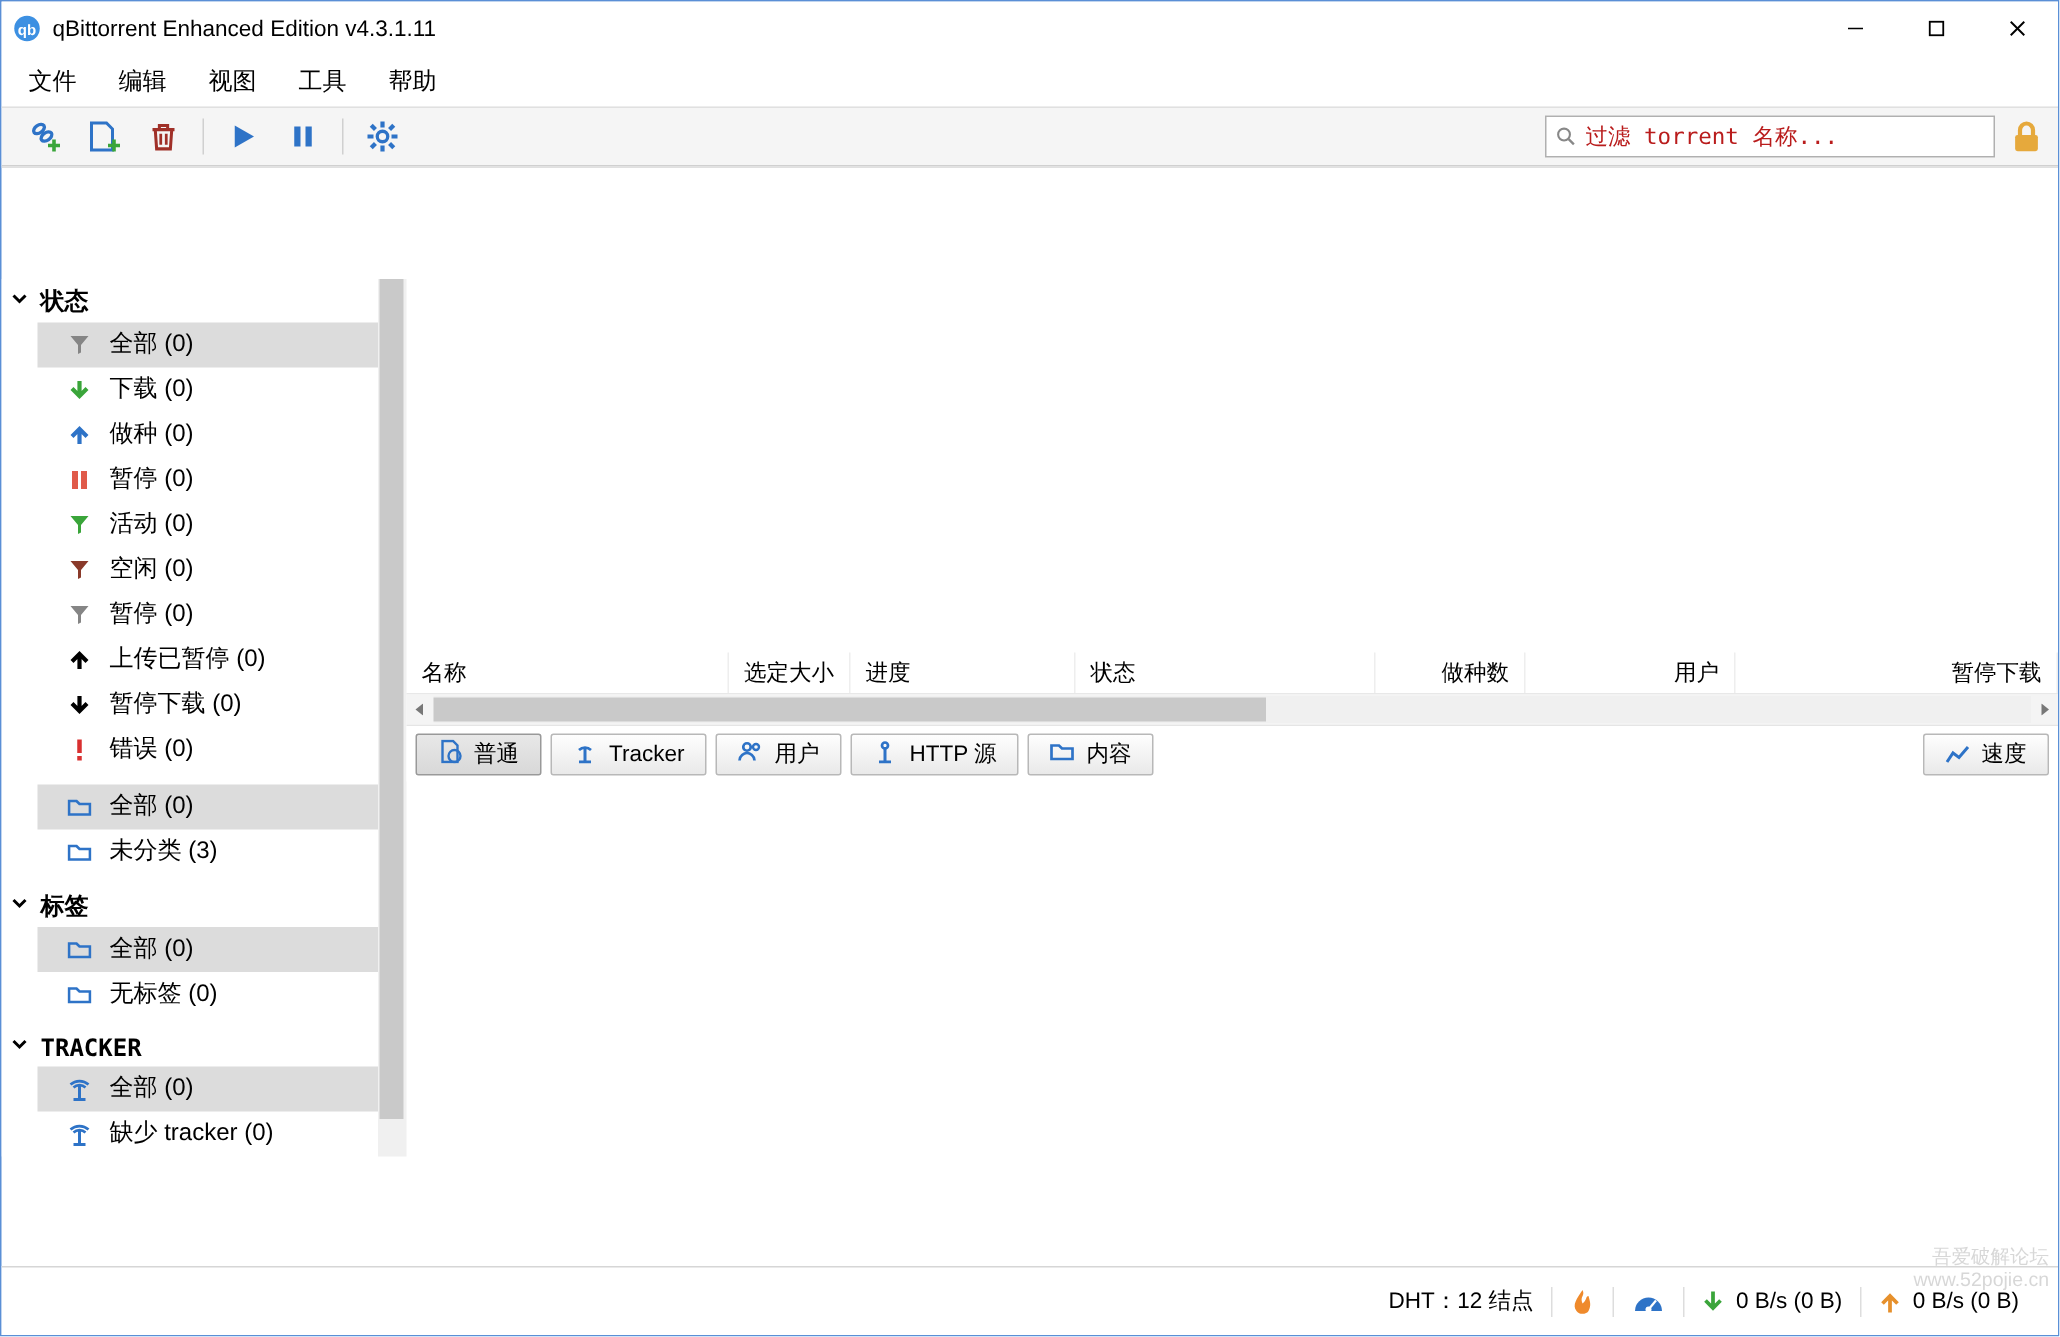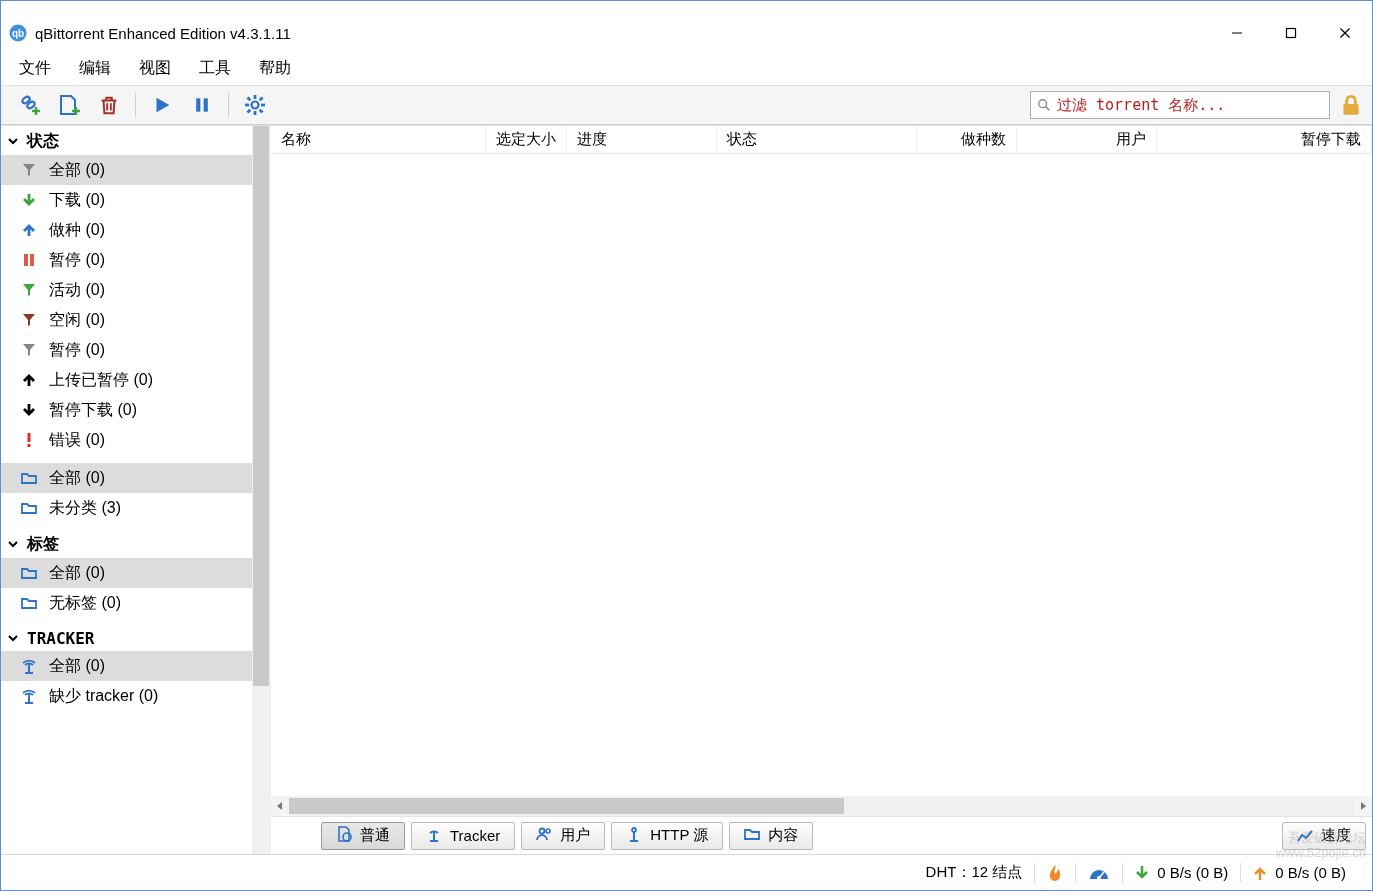--- a/index.html
+++ b/index.html
@@ -1,62 +1,62 @@
 <!DOCTYPE html>
 <html><head>
 <meta charset="utf-8">
 <style>
   * { box-sizing: border-box; }
   html,body { margin:0; padding:0; height:100%; font-family: "Segoe UI", "Microsoft YaHei", Arial, sans-serif; font-size:15px; color:#000; background:#fff;}
   .window { width:1373px; height:891px; border:1px solid #5a8fd6; display:flex; flex-direction:column; overflow:hidden;}
   
-  .titlebar { height:36px; display:flex; align-items:center; padding:0 0 0 8px; background:#fff; font-size:15px; color:#000;margin-top:14px;}
+  .titlebar { height:36px; display:flex; align-items:center; padding:0 0 0 8px; background:#fff; font-size:15px; color:#000;}
   .titlebar .app-icon { width:18px; height:18px; margin-right:8px;}
   .titlebar .title { flex:1; }
   .win-controls { display:flex; height:100%; }
   .win-btn { width:54px; display:flex; align-items:center; justify-content:center; }
   .win-btn svg { width:12px; height:12px; }
   
   .menubar { height:34px; display:flex; align-items:center; padding:0 4px; background:#fff;}
   .menu-item { padding:4px 14px; font-size:16px; }
   
   .toolbar { height:40px; background:#f5f5f5; border-top:1px solid #e0e0e0; border-bottom:1px solid #d0d0d0; display:flex; align-items:center; padding:0 8px;}
   .tool-btn { width:36px; height:32px; display:flex; align-items:center; justify-content:center; margin:0 2px;}
   .tool-sep { width:1px; height:24px; background:#d0d0d0; margin:0 6px;}
   .toolbar .spacer { flex:1; }
   .search-box { width:300px; height:28px; border:1px solid #b0b0b0; background:#fff; display:flex; align-items:center; padding:0 6px; font-size:15px; color:#b91c1c; font-family:"SimSun","NSimSun",monospace;}
   .search-box svg{ margin-right:6px; flex-shrink:0;}
   .lock-icon { margin-left:8px; display:flex; align-items:center; justify-content:center;}
   
-  .body { flex:1; display:flex; min-height:0; border-top:1px solid #e0e0e0;}
+  .body { flex:1; display:flex; min-height:0; border-top:1px solid #e0e0e0;align-items:center;}
   .sidebar { width:270px; background:#fff; display:flex; border-right:1px solid #f0f0f0;}
   .side-content { flex:1; overflow:hidden; padding-top:2px;}
   .side-scroll { width:18px; background:#f0f0f0; position:relative;}
   .side-thumb { position:absolute; left:1px; right:1px; top:0; height:560px; background:#c9c9c9;}
   .side-section-header { display:flex; align-items:center; padding:3px 6px; font-size:16px; font-weight:bold;}
   .side-section-header .chev { margin-right:8px; }
-  .side-item { display:flex; align-items:center; height:30px; padding:0 4px 0 18px; font-size:16px;}
+  .side-item { display:flex; align-items:center; height:30px; padding:0 4px 0 18px; font-size:16px;margin-left:24px;}
   .side-item.selected { background:#dcdcdc; }
   .side-item .icon { width:20px; display:flex; align-items:center; justify-content:center; margin-right:10px;}
   
   .main { flex:1; display:flex; flex-direction:column; min-width:0;}
   .columns { height:28px; display:flex; border-bottom:1px solid #e8e8e8; }
   .columns span { padding:4px 10px; border-right:1px solid #eee; font-size:15px; white-space:nowrap;}
   .grid-area { flex:1; background:#fff;}
   .hscroll { height:20px; background:#f4f4f4; display:flex; align-items:center;}
   .hs-btn { width:18px; height:18px; display:flex; align-items:center; justify-content:center; color:#666;}
   .hs-track { flex:1; height:18px; background:#f0f0f0; position:relative; margin:0 0;}
   .hs-thumb { position:absolute; left:0; top:1px; bottom:1px; width:555px; background:#c9c9c9;}
   
   .tabrow { height:38px; background:#fff; border-top:1px solid #e5e5e5; display:flex; align-items:center; padding:0 6px; gap:6px;}
   .tabbtn { height:28px; border:1px solid #b8b8b8; background:linear-gradient(#fefefe,#e9e9e9); display:flex; align-items:center; padding:0 14px; font-size:15px; gap:8px; border-radius:2px;}
   .tabbtn.active { background:linear-gradient(#e8e8e8,#d8d8d8); border-color:#999;}
   .tabrow .spacer{flex:1;}
   
-  .statusbar { height:36px; border-top:1px solid #d6d6d6; display:flex; align-items:center; justify-content:flex-end; padding:0 14px 0 6px; font-size:15px; background:#fff; position:relative;}
+  .statusbar { height:46px; border-top:1px solid #d6d6d6; display:flex; align-items:center; justify-content:flex-end; padding:0 14px 0 6px; font-size:15px; background:#fff; position:relative;}
   .status-seg { display:flex; align-items:center; gap:8px; padding:0 12px;}
   .status-sep { width:1px; height:20px; background:#ddd;}
   .watermark { position:absolute; right:6px; bottom:30px; font-size:13px; color:rgba(140,140,140,0.35); text-align:right; line-height:1.1;}
 </style>
 </head>
 <body>
 
 <div class="window">
 
   <div class="titlebar">
@@ -355,21 +355,21 @@
         <div class="hs-track">
             <div class="hs-thumb"></div>
           </div>
         <div class="hs-btn">
             <svg width="8" height="8" viewBox="0 0 8 8">
               <path d="M2 0l5 4-5 4z" fill="#777"></path>
             </svg>
           </div>
       </div>
       <div class="tabrow">
-        <div id="tabs-here" style="display:flex;gap:6px;margin-left:44px;">
+        <div id="tabs-here" style="display:flex;gap:6px;">
             <div class="tabbtn active">
               <span><svg width="16" height="16" viewBox="0 0 16 16">
                   <path d="M3 1h7l3 3v11H3z" fill="none" stroke="#2e73c7" stroke-width="1.6"></path>
                   <circle cx="11" cy="11" r="4" fill="none" stroke="#2e73c7" stroke-width="1.6"></circle>
                 </svg></span>
               <span>普通</span>
             </div>
             <div class="tabbtn">
               <span><svg width="16" height="16" viewBox="0 0 16 16">
                   <line x1="8" y1="15" x2="8" y2="6" stroke="#2e73c7" stroke-width="2"></line>

